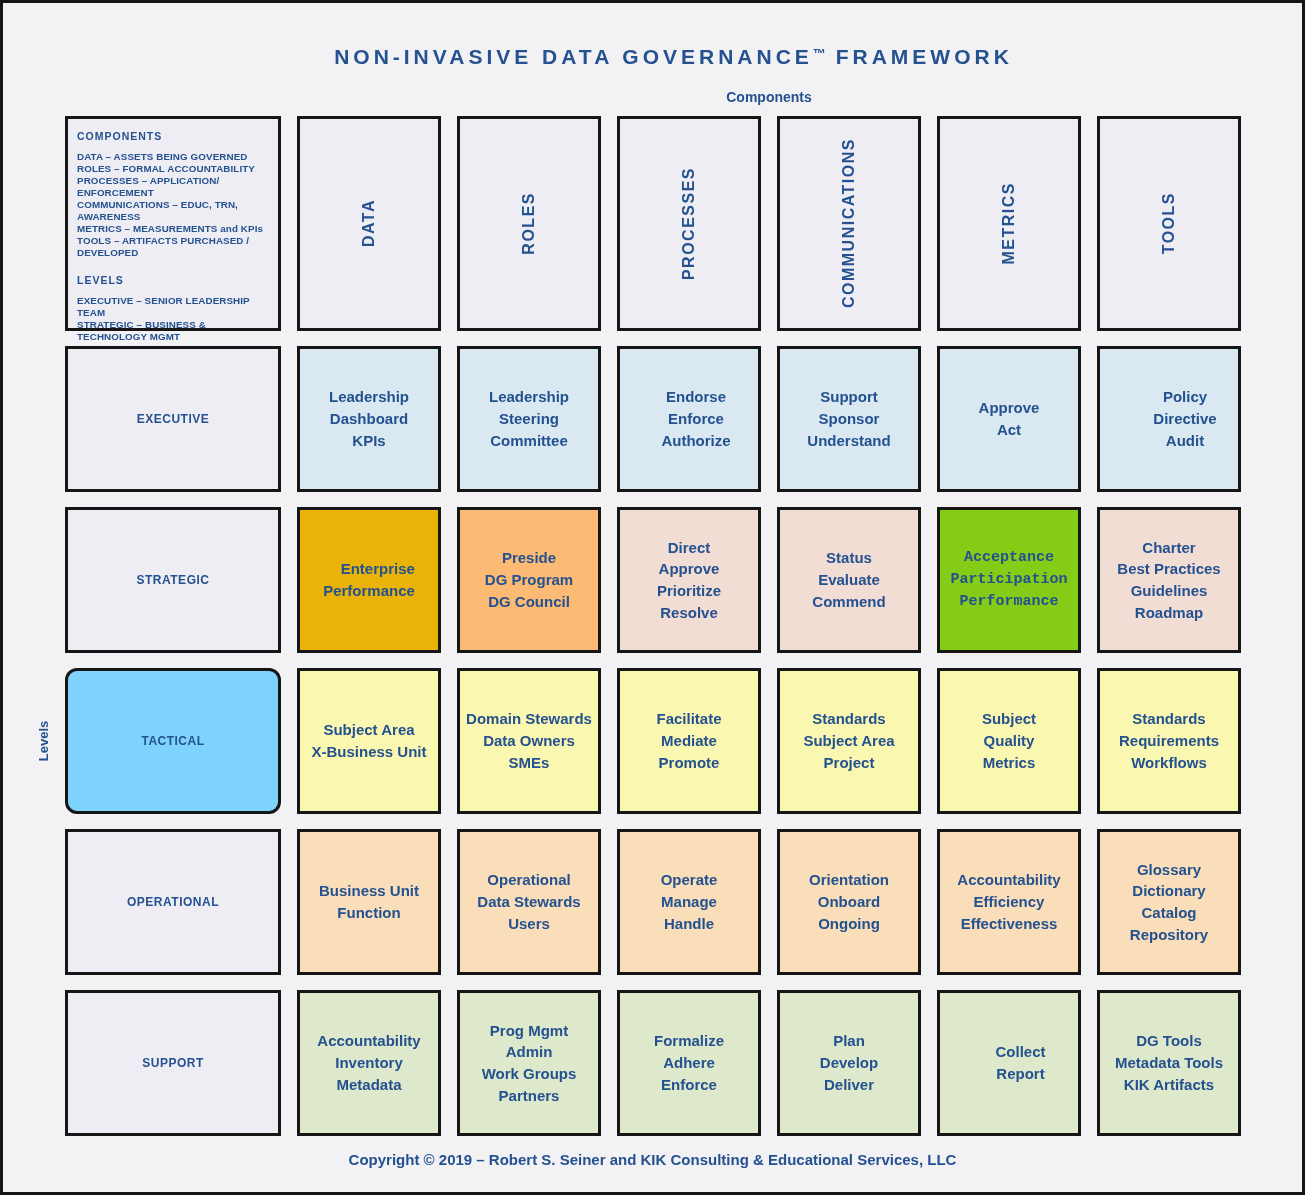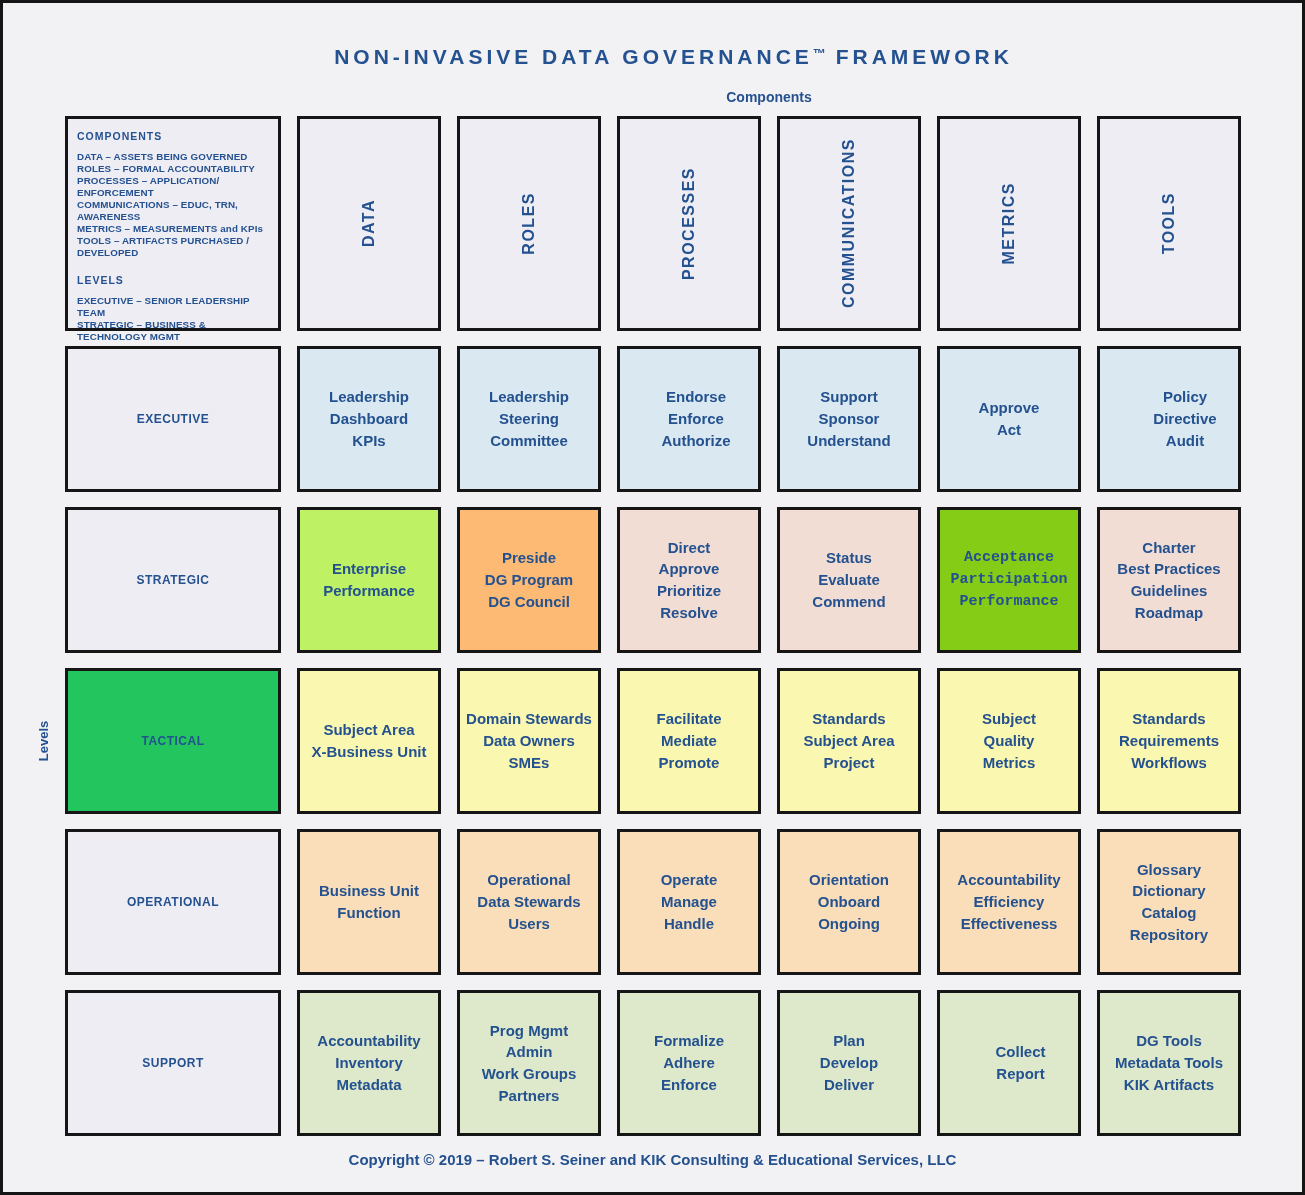--- a/index.html
+++ b/index.html
@@ -127,41 +127,41 @@
     <div class="box cell" style="background: rgb(217, 232, 241);">Support
 Sponsor
 Understand</div>
     <div class="box cell" style="background: rgb(217, 232, 241);">Approve
 Act</div>
     <div class="box cell" style="background: rgb(217, 232, 241); padding-left: 36px;">Policy
 Directive
 Audit</div>
 
     <div class="box row-header" style="background: rgb(239, 237, 244);">STRATEGIC</div>
-    <div class="box cell" style="background: #bef264;">Enterprise
+    <div class="box cell" style="background: #eab308; text-align: right;">Enterprise
 Performance</div>
     <div class="box cell" style="background: #fdba74;">Preside
 DG Program
 DG Council</div>
     <div class="box cell" style="background: rgb(242, 221, 212);">Direct
 Approve
 Prioritize
 Resolve</div>
     <div class="box cell" style="background: rgb(242, 221, 212);">Status
 Evaluate
 Commend</div>
     <div class="box cell" style="background: #84cc16; font-family: Liberation Mono, monospace;">Acceptance
 Participation
 Performance</div>
     <div class="box cell" style="background: rgb(242, 221, 212);">Charter
 Best Practices
 Guidelines
 Roadmap</div>
 
-    <div class="box row-header" style="background: #22c55e;">TACTICAL</div>
+    <div class="box row-header" style="background: #7dd3fc; border-radius: 12px;">TACTICAL</div>
     <div class="box cell" style="background: rgb(250, 247, 176);">Subject Area
 X-Business Unit</div>
     <div class="box cell" style="background: rgb(250, 247, 176);">Domain Stewards
 Data Owners
 SMEs</div>
     <div class="box cell" style="background: rgb(250, 247, 176);">Facilitate
 Mediate
 Promote</div>
     <div class="box cell" style="background: rgb(250, 247, 176);">Standards
 Subject Area

